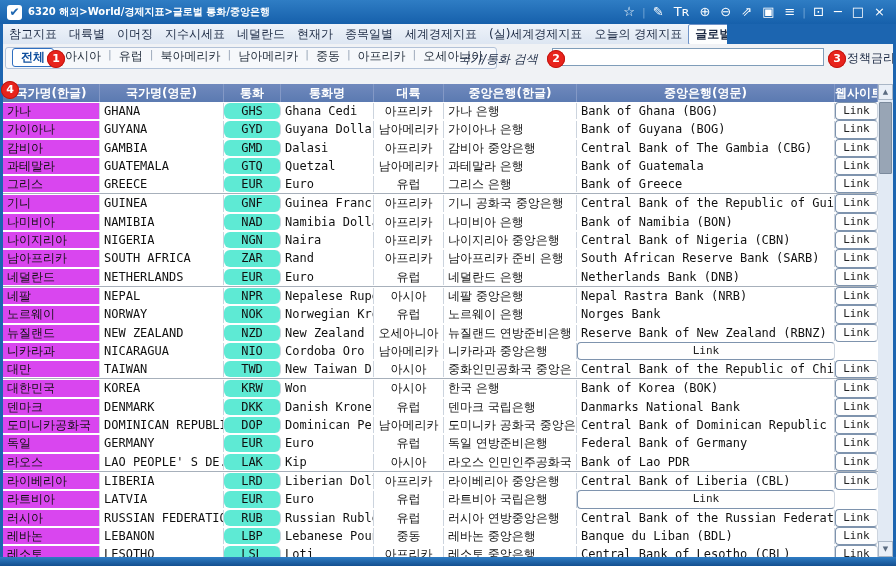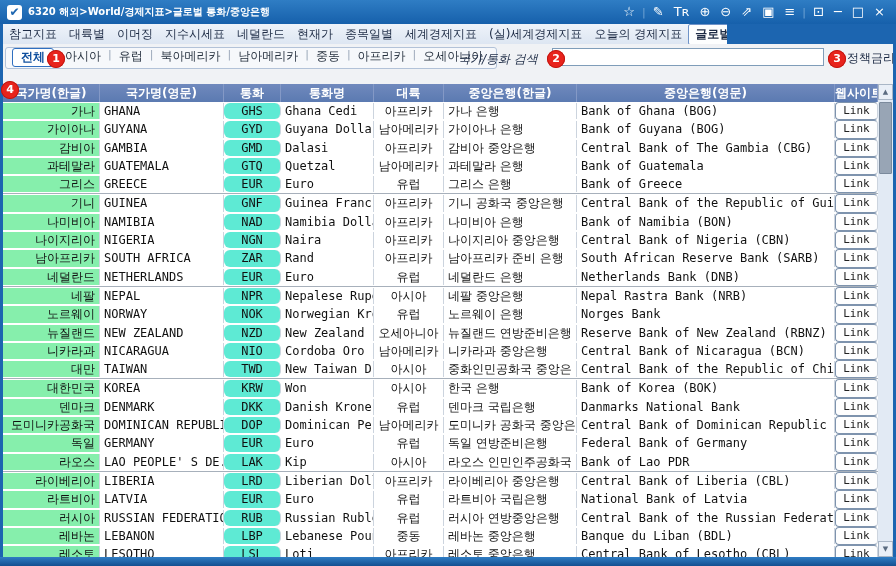--- a/index.html
+++ b/index.html
@@ -47,21 +47,21 @@
     background:linear-gradient(#7089bd,#5b7ab1);color:#fff;font-size:12px;font-weight:bold;}
   .ghead span{display:block;text-align:center;line-height:18px;border-right:1px solid #8499c6;
     overflow:hidden;white-space:nowrap;}
   .gbody{position:absolute;left:3px;top:102px;width:875px;height:455px;background:#fff;
     display:flex;flex-direction:column;}
   .trow{flex:1;display:grid;grid-template-columns:97px 124px 57px 93px 70px 133px 258px 43px;
     font-size:12px;color:#111;}
   .trow.group-sep{border-top:1px solid #a7b0bb;}
   .trow span{display:block;line-height:16.3px;padding:0 4px;border-right:1px solid #ccd4de;
     overflow:hidden;white-space:nowrap;box-sizing:border-box;align-self:center;width:100%;}
-  .c0{background:#86efac;text-align:right;}
+  .c0{background:#d946ef;}
   .c2{background:#5eead4;text-align:center;font-family:"DejaVu Sans Mono",monospace;border-radius:6px;}
   .c1,.c3,.c6{font-family:"DejaVu Sans Mono",monospace;}
   .c4{text-align:center;}
   .c7{text-align:center;border-right:none !important;padding:0 !important;}
   .linkbtn{display:inline-block;border:1px solid #7e93ad;border-radius:4px;background:#fefefe;
     font-family:"DejaVu Sans Mono",monospace;font-size:11px;line-height:12px;padding:0 4px;color:#222;cursor:default;}
   
   .vscroll{position:absolute;left:878px;top:84px;width:15px;height:473px;background:#e2eaf4;}
   .sarrow{position:absolute;left:0;width:15px;height:16px;background:#e9eff7;border:1px solid #a9b6c6;
     box-sizing:border-box;font-size:7px;color:#5a6views878;color:#5a6b80;text-align:center;line-height:14px;}
@@ -319,21 +319,20 @@
           <span class="linkbtn">Link</span>
         </span>
       </div>
       <div class="trow">
         <span class="c0">니카라과</span>
         <span class="c1">NICARAGUA</span>
         <span class="c2">NIO</span>
         <span class="c3">Cordoba Oro</span>
         <span class="c4">남아메리카</span>
         <span class="c5">니카라과 중앙은행</span>
-        <span class="c6">Central Bank of Nicaragua (BCN)</span>
         <span class="c7">
           <span class="linkbtn">Link</span>
         </span>
       </div>
       <div class="trow">
         <span class="c0">대만</span>
         <span class="c1">TAIWAN</span>
         <span class="c2">TWD</span>
         <span class="c3">New Taiwan D...</span>
         <span class="c4">아시아</span>
@@ -415,21 +414,20 @@
           <span class="linkbtn">Link</span>
         </span>
       </div>
       <div class="trow">
         <span class="c0">라트비아</span>
         <span class="c1">LATVIA</span>
         <span class="c2">EUR</span>
         <span class="c3">Euro</span>
         <span class="c4">유럽</span>
         <span class="c5">라트비아 국립은행</span>
-        <span class="c6">National Bank of Latvia</span>
         <span class="c7">
           <span class="linkbtn">Link</span>
         </span>
       </div>
       <div class="trow">
         <span class="c0">러시아</span>
         <span class="c1">RUSSIAN FEDERATION</span>
         <span class="c2">RUB</span>
         <span class="c3">Russian Ruble</span>
         <span class="c4">유럽</span>

